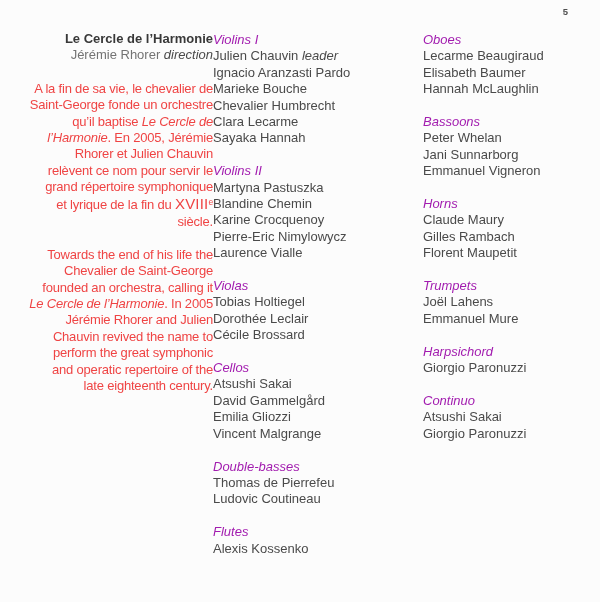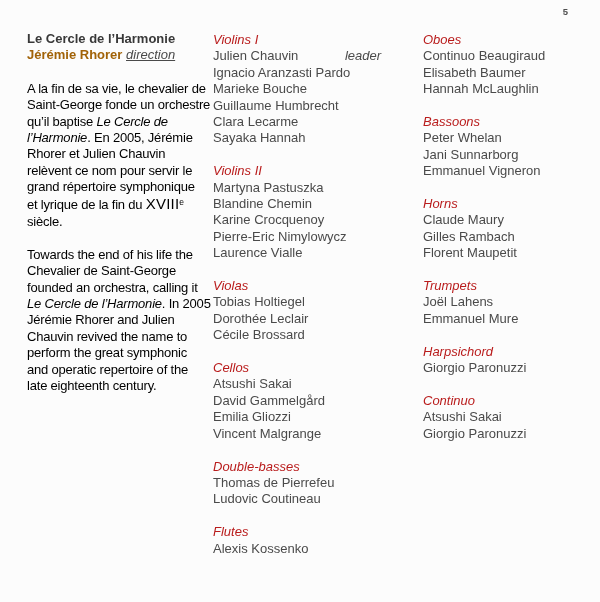--- a/index.html
+++ b/index.html
@@ -24,42 +24,42 @@
     right: 32px;
     font-size: 9.5px;
     font-weight: bold;
     color: #4f4f4f;
   }
   .col {
     position: absolute;
     font-size: 13px;
     line-height: 16.4px;
   }
-  .col-left  { left: 27px;  top: 31px; width: 186px; }
+  .col-left  { left: 27px;  top: 31px; width: 186px; text-align: right; }
   .col-mid   { left: 213px; top: 32px; width: 182px; }
   .col-right { left: 399px; top: 32px; width: 196px; margin-left: 24px; }
 
   .title-block { margin-bottom: 17px; }
   .ensemble-title { font-weight: bold; color: #383838; }
-  .conductor-name { font-weight: bold; color: #a16207; }
-  .conductor-role { font-style: italic; font-weight: normal; color: #4a4a4a; text-decoration: underline; }
+  .conductor-name { font-weight: normal; color: #737373; }
+  .conductor-role { font-style: italic; font-weight: normal; color: #4a4a4a; }
 
   .para {
     margin: 0 0 16.4px 0;
     letter-spacing: -0.2px;
-    color: #000000;
+    color: #ef4444;
   }
   .it  { font-style: italic; }
   .sc  { text-transform: uppercase; font-size: 15px; letter-spacing: 0.2px; }
   .sup { font-size: 8.5px; position: relative; top: -4px; }
 
   .section { margin-bottom: 16.4px; }
-  .sec-header { font-style: italic; color: #b91c1c; }
+  .sec-header { font-style: italic; color: #a21caf; }
   .member { color: #4a4a4a; }
-  .member .role { font-style: italic; margin-left: 43px; }
+  .member .role { font-style: italic; }
 </style>
 </head>
 <body>
 
 <div class="page">
 
   <div class="page-number">5</div>
 
   <div class="col col-left">
     <div class="title-block">
@@ -74,21 +74,21 @@
         <p class="para"><span>Towards the end of his life the</span><br><span>Chevalier de Saint-George</span><br><span>founded an orchestra, calling it</span><br><span class="it">Le Cercle de l’Harmonie</span><span>. In 2005</span><br><span>Jérémie Rhorer and Julien</span><br><span>Chauvin revived the name to</span><br><span>perform the great symphonic</span><br><span>and operatic repertoire of the</span><br><span>late eighteenth century.</span></p>
       </div>
   </div>
 
   <div class="col col-mid" id="roster-col-0">
       <div class="section">
         <div class="sec-header">Violins I</div>
         <div class="member"><span>Julien Chauvin</span><span class="role"> leader</span></div>
         <div class="member"><span>Ignacio Aranzasti Pardo</span></div>
         <div class="member"><span>Marieke Bouche</span></div>
-        <div class="member"><span>Guillaume Humbrecht</span></div>
+        <div class="member"><span>Chevalier Humbrecht</span></div>
         <div class="member"><span>Clara Lecarme</span></div>
         <div class="member"><span>Sayaka Hannah</span></div>
       </div>
       <div class="section">
         <div class="sec-header">Violins II</div>
         <div class="member"><span>Martyna Pastuszka</span></div>
         <div class="member"><span>Blandine Chemin</span></div>
         <div class="member"><span>Karine Crocquenoy</span></div>
         <div class="member"><span>Pierre-Eric Nimylowycz</span></div>
         <div class="member"><span>Laurence Vialle</span></div>
@@ -113,21 +113,21 @@
       </div>
       <div class="section">
         <div class="sec-header">Flutes</div>
         <div class="member"><span>Alexis Kossenko</span></div>
       </div>
     </div>
 
   <div class="col col-right" id="roster-col-1">
       <div class="section">
         <div class="sec-header">Oboes</div>
-        <div class="member"><span>Continuo Beaugiraud</span></div>
+        <div class="member"><span>Lecarme Beaugiraud</span></div>
         <div class="member"><span>Elisabeth Baumer</span></div>
         <div class="member"><span>Hannah McLaughlin</span></div>
       </div>
       <div class="section">
         <div class="sec-header">Bassoons</div>
         <div class="member"><span>Peter Whelan</span></div>
         <div class="member"><span>Jani Sunnarborg</span></div>
         <div class="member"><span>Emmanuel Vigneron</span></div>
       </div>
       <div class="section">

